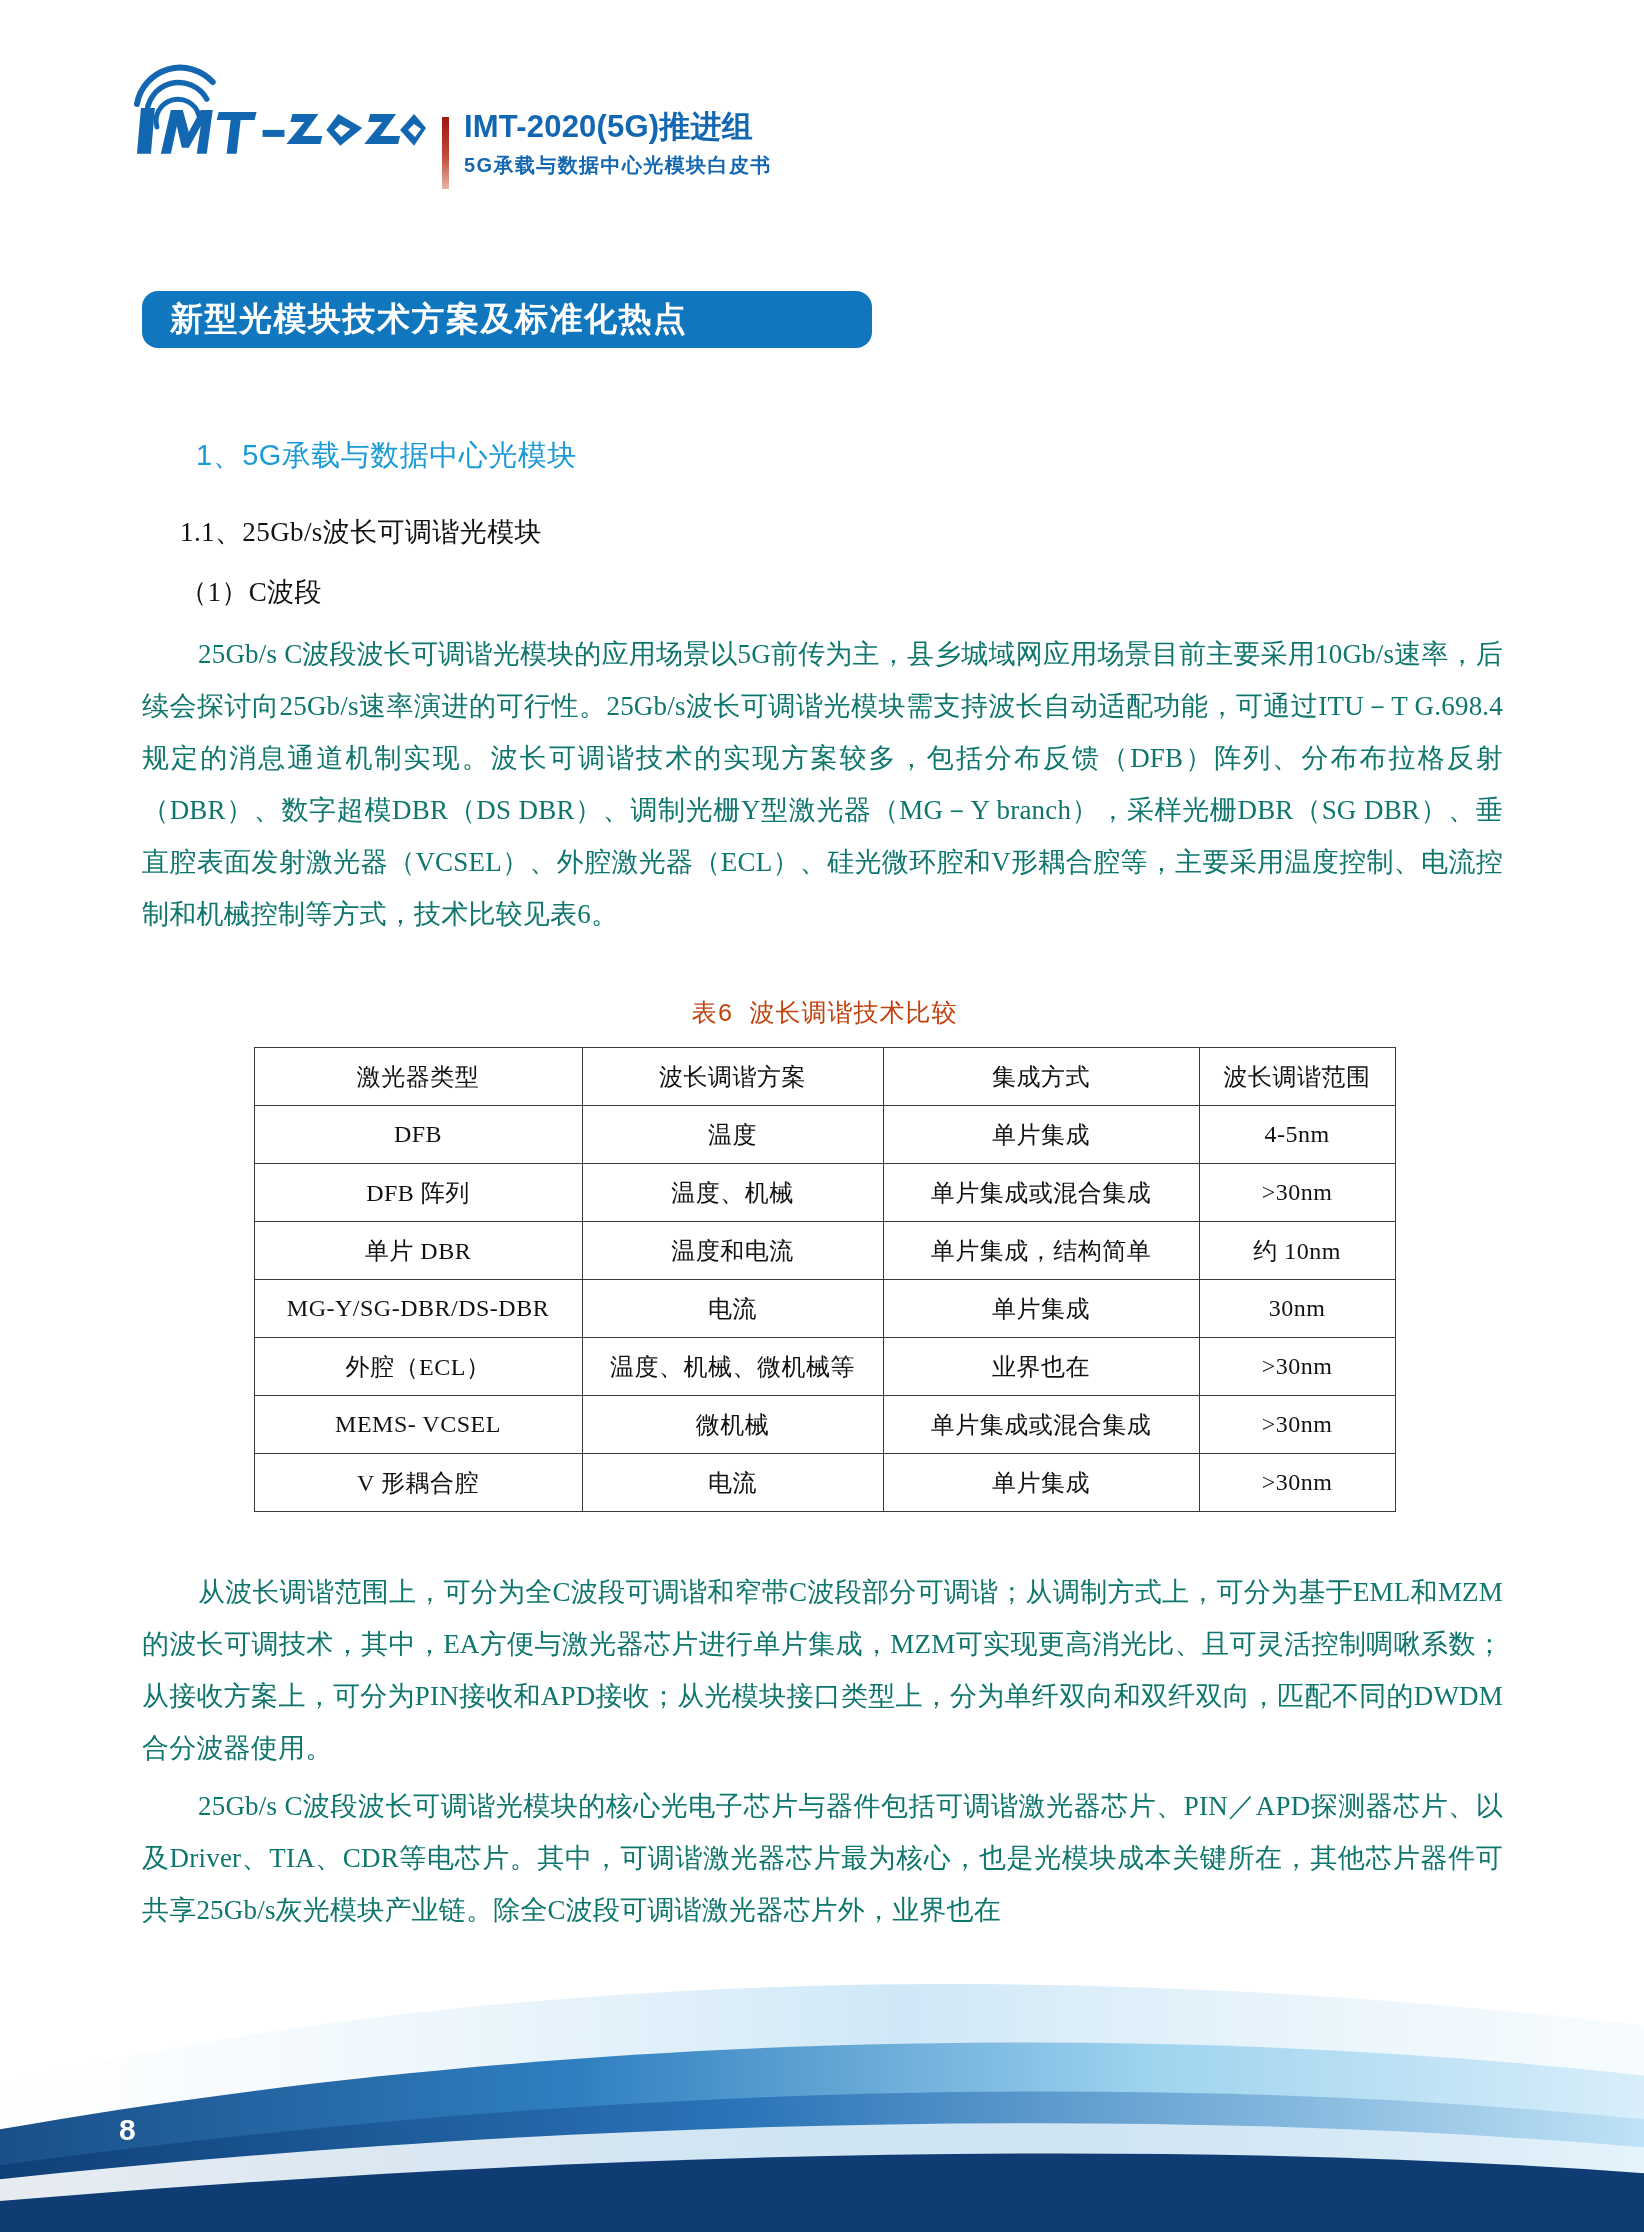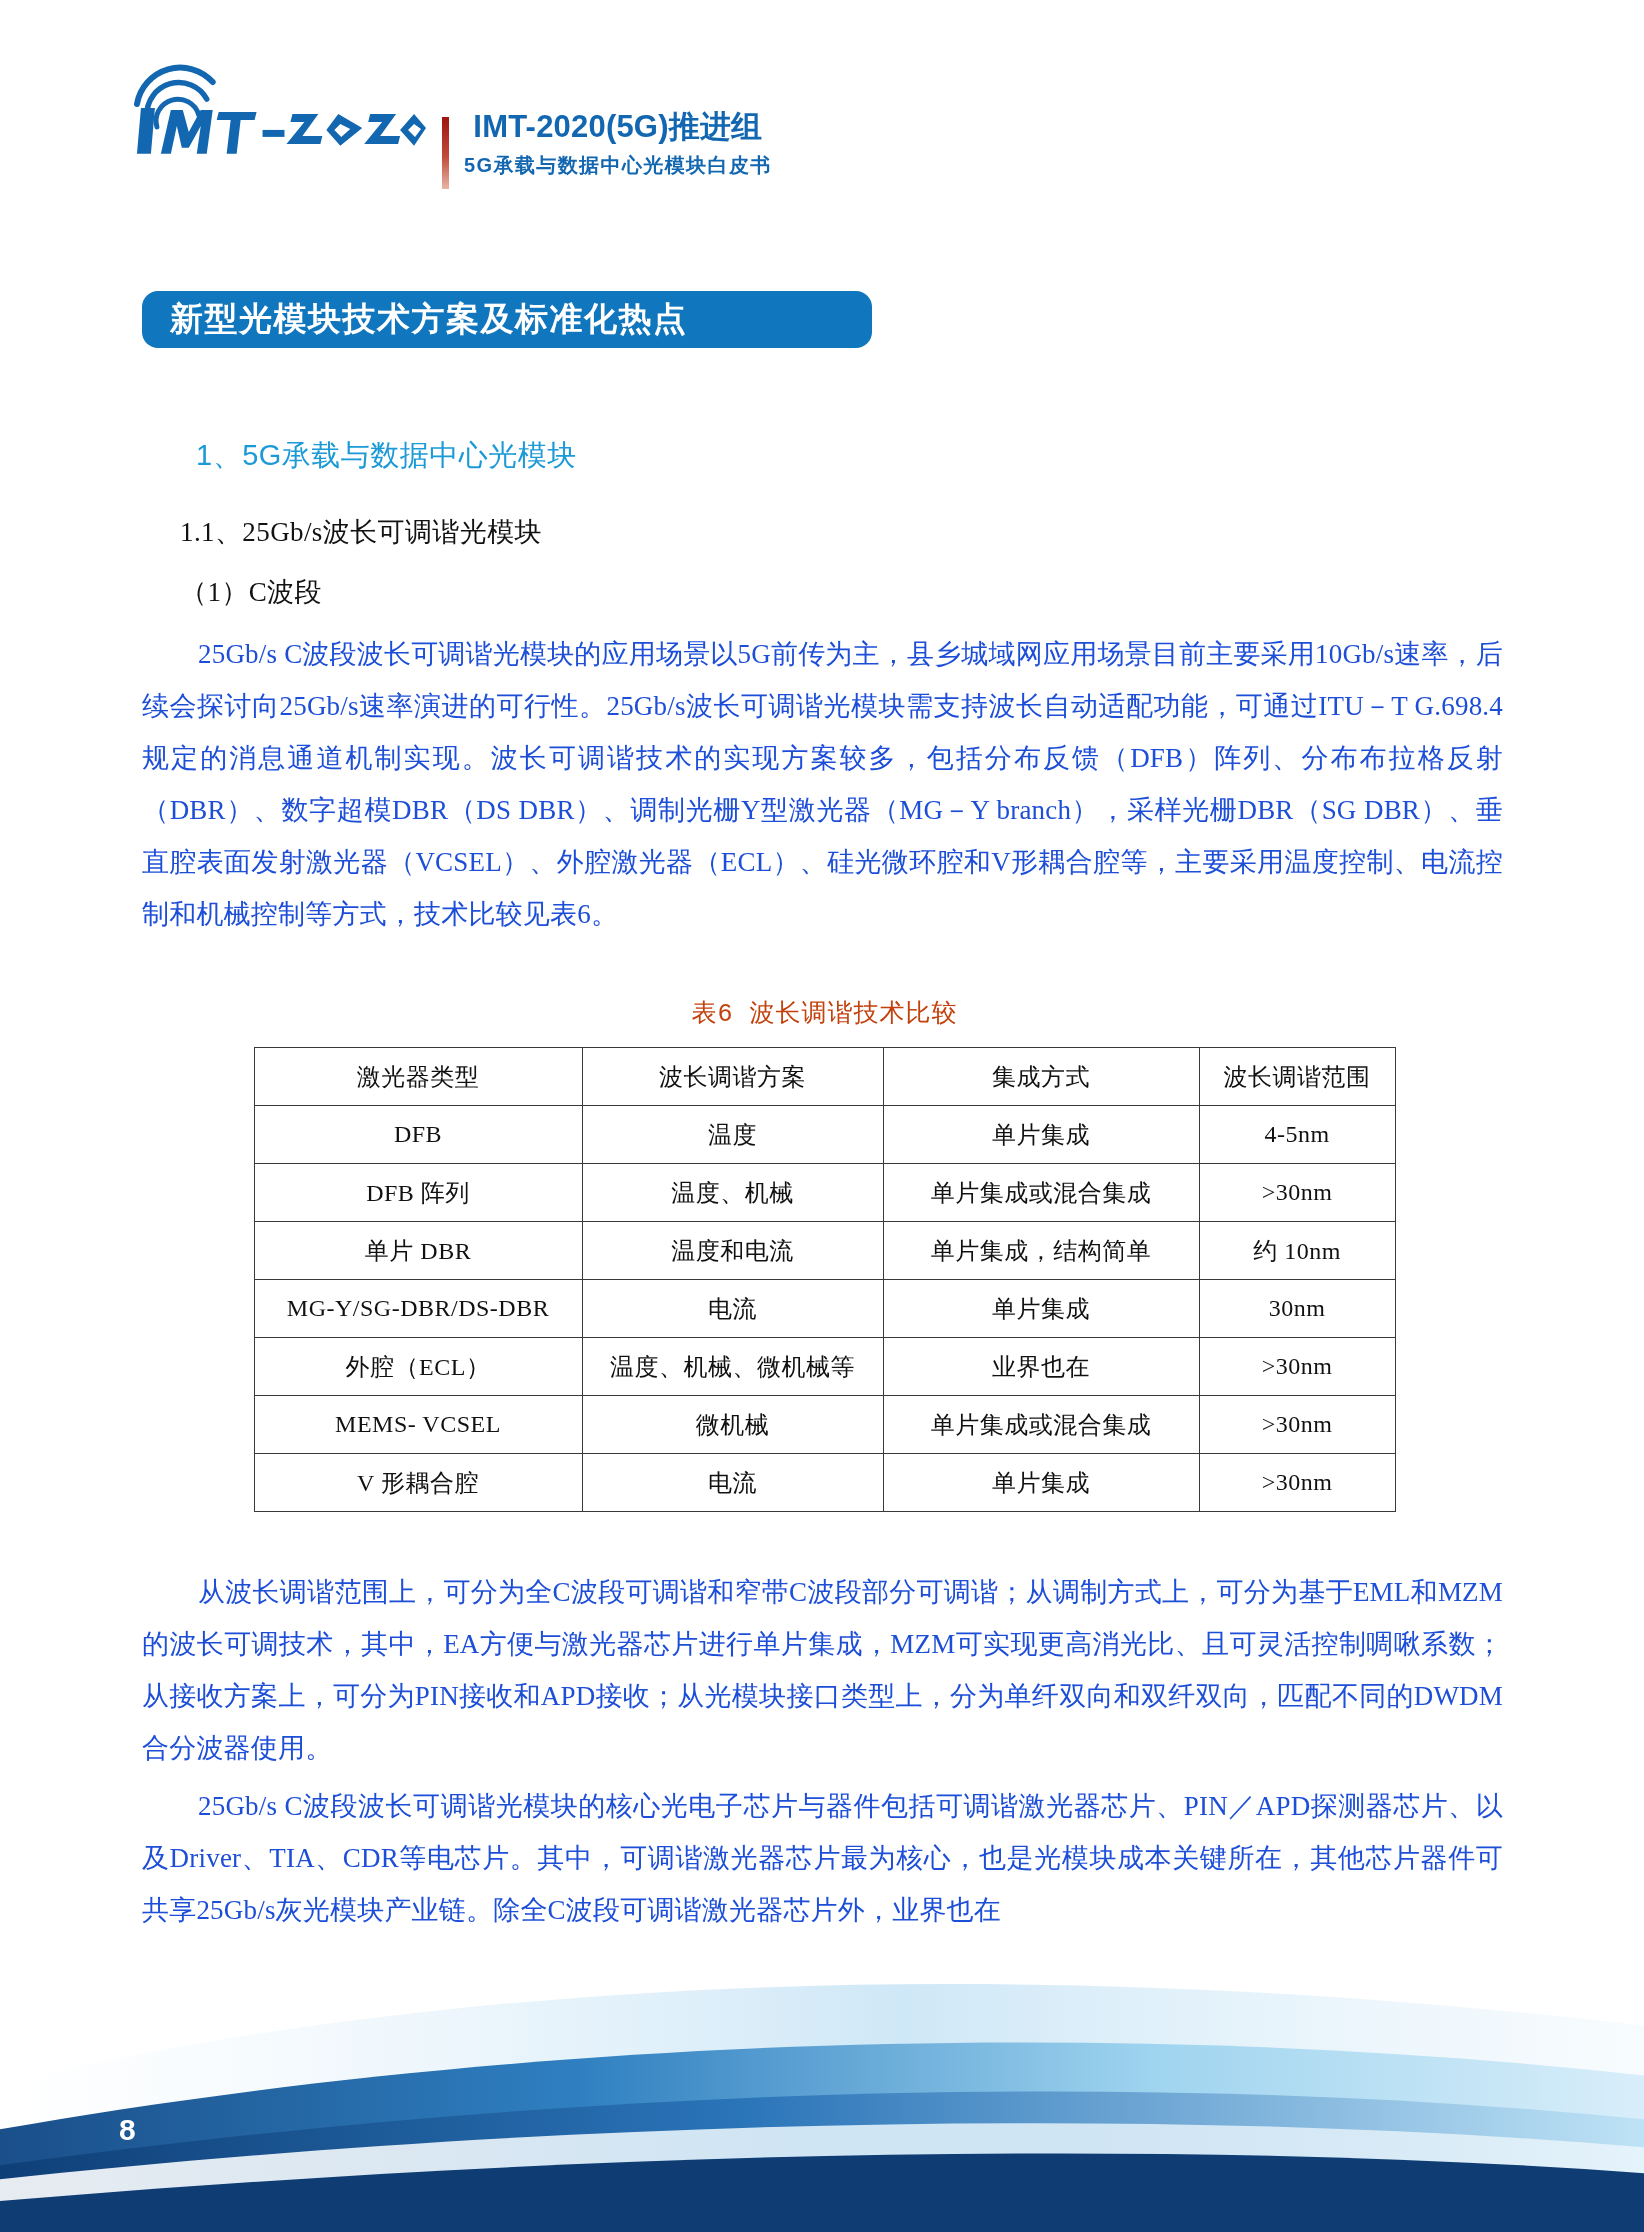--- a/index.html
+++ b/index.html
@@ -50,21 +50,20 @@
     top: 117px;
     width: 7px;
     height: 72px;
     background: linear-gradient(to bottom, #9d1512 0%, #c14b3a 55%, #e8b6a6 100%);
   }
   .header-titles {
     position: absolute;
     left: 464px;
     top: 111px;
     font-family: "Liberation Sans", "DejaVu Sans", sans-serif;
-    text-align: center;
   }
   .header-title-main {
     font-size: 31px;
     font-weight: 700;
     color: #1267b0;
     letter-spacing: 0.2px;
     line-height: 1.05;
     white-space: nowrap;
   }
   .header-title-sub {
@@ -124,21 +123,21 @@
   }
   .h4 {
     font-size: 27px;
     color: #121212;
     margin: 24px 0 0 38px;
     letter-spacing: 0.4px;
   }
 
   p.body-para {
     font-size: 27px;
-    color: #1d4ed8;
+    color: #0f766e;
     line-height: 52px;
     margin: 18px 4px 0 0;
     text-align: justify;
     text-justify: inter-ideograph;
     text-indent: 56px;
     letter-spacing: 0.2px;
   }
   p.body-para.tight { margin-top: 6px; }
 
   

